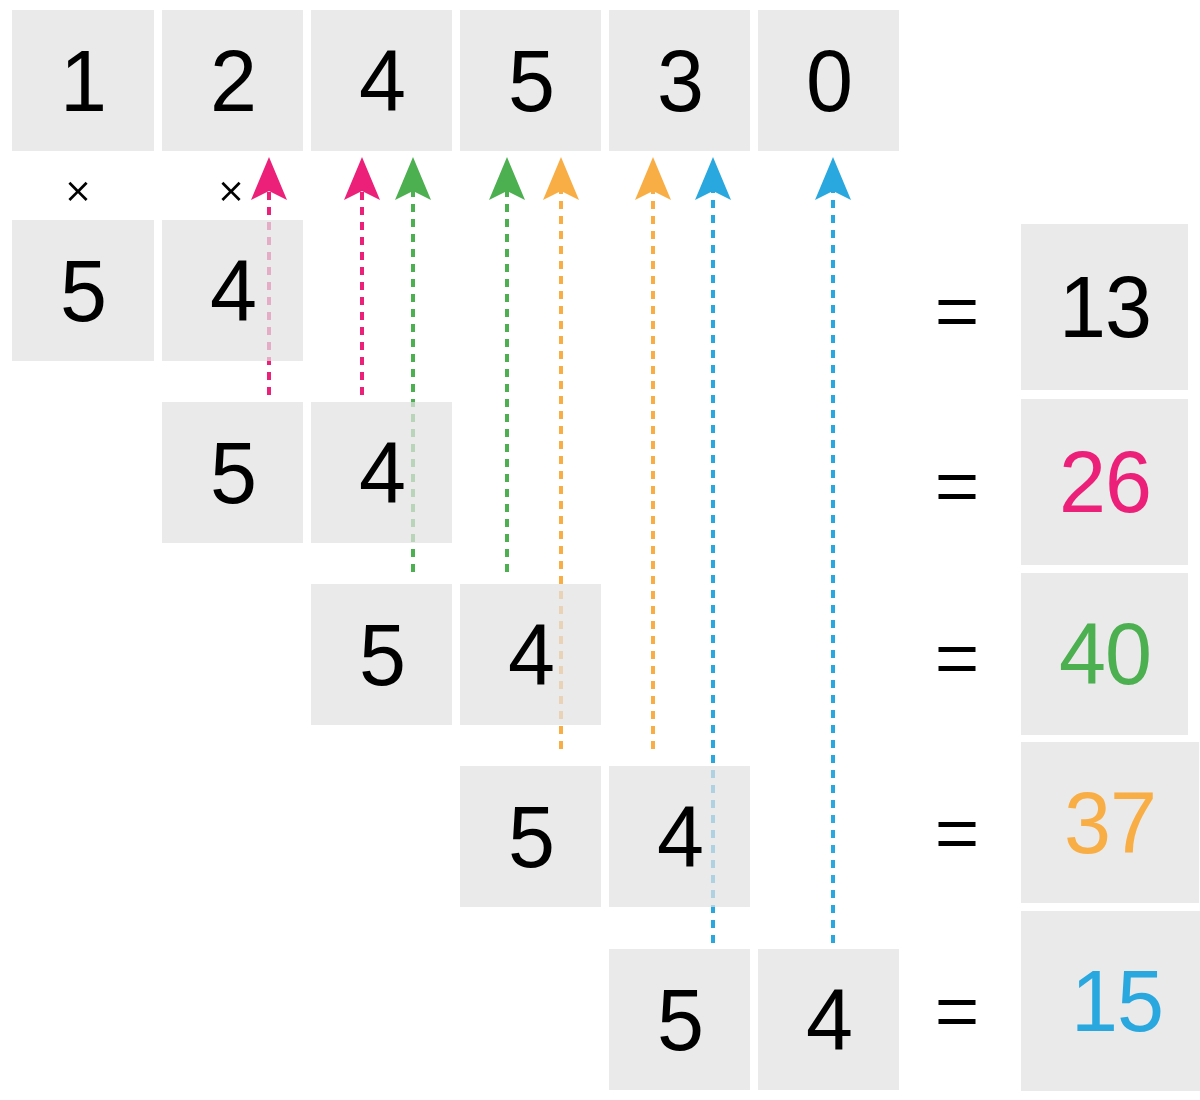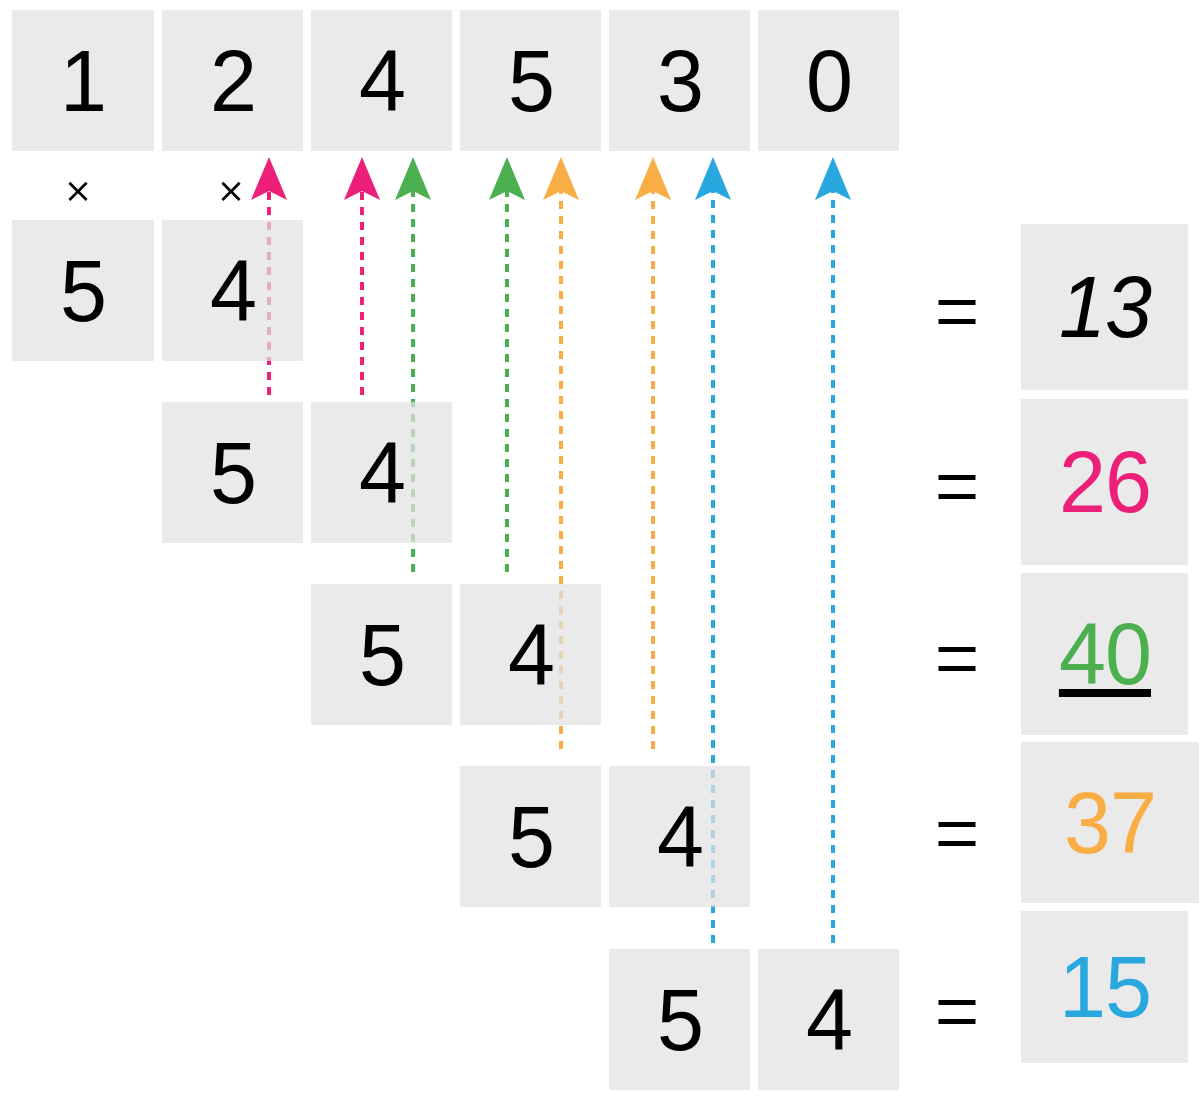--- a/index.html
+++ b/index.html
@@ -129,28 +129,28 @@
   <div class="cell" style="left:758px;top:949px;width:141px;height:141px;">
       <span>4</span>
     </div>
 
   <div class="eq" style="left:957px;top:312px;"></div>
   <div class="eq" style="left:957px;top:487px;"></div>
   <div class="eq" style="left:957px;top:659px;"></div>
   <div class="eq" style="left:957px;top:834px;"></div>
   <div class="eq" style="left:957px;top:1012px;"></div>
 
-  <div class="cell result" style="left:1021px;top:224px;width:167px;height:166px;font-style:italic;">
+  <div class="cell result" style="left:1021px;top:224px;width:167px;height:166px;">
       <span style="color: rgb(0, 0, 0);">13</span>
     </div>
   <div class="cell result" style="left:1021px;top:399px;width:167px;height:166px;">
       <span style="color: rgb(237, 32, 121);">26</span>
     </div>
-  <div class="cell result" style="left:1021px;top:573px;width:167px;height:162px;text-decoration:underline;">
+  <div class="cell result" style="left:1021px;top:573px;width:167px;height:162px;">
       <span style="color: rgb(76, 175, 80);">40</span>
     </div>
   <div class="cell result" style="left:1021px;top:742px;width:178px;height:161px;">
       <span style="color: rgb(249, 174, 69);">37</span>
     </div>
-  <div class="cell result" style="left:1021px;top:911px;width:167px;height:152px;">
+  <div class="cell result" style="left:1021px;top:911px;width:167px;height:180px;padding-left:12px;">
       <span style="color: rgb(41, 168, 224);">15</span>
     </div>
 </div>
 
 </body></html>

